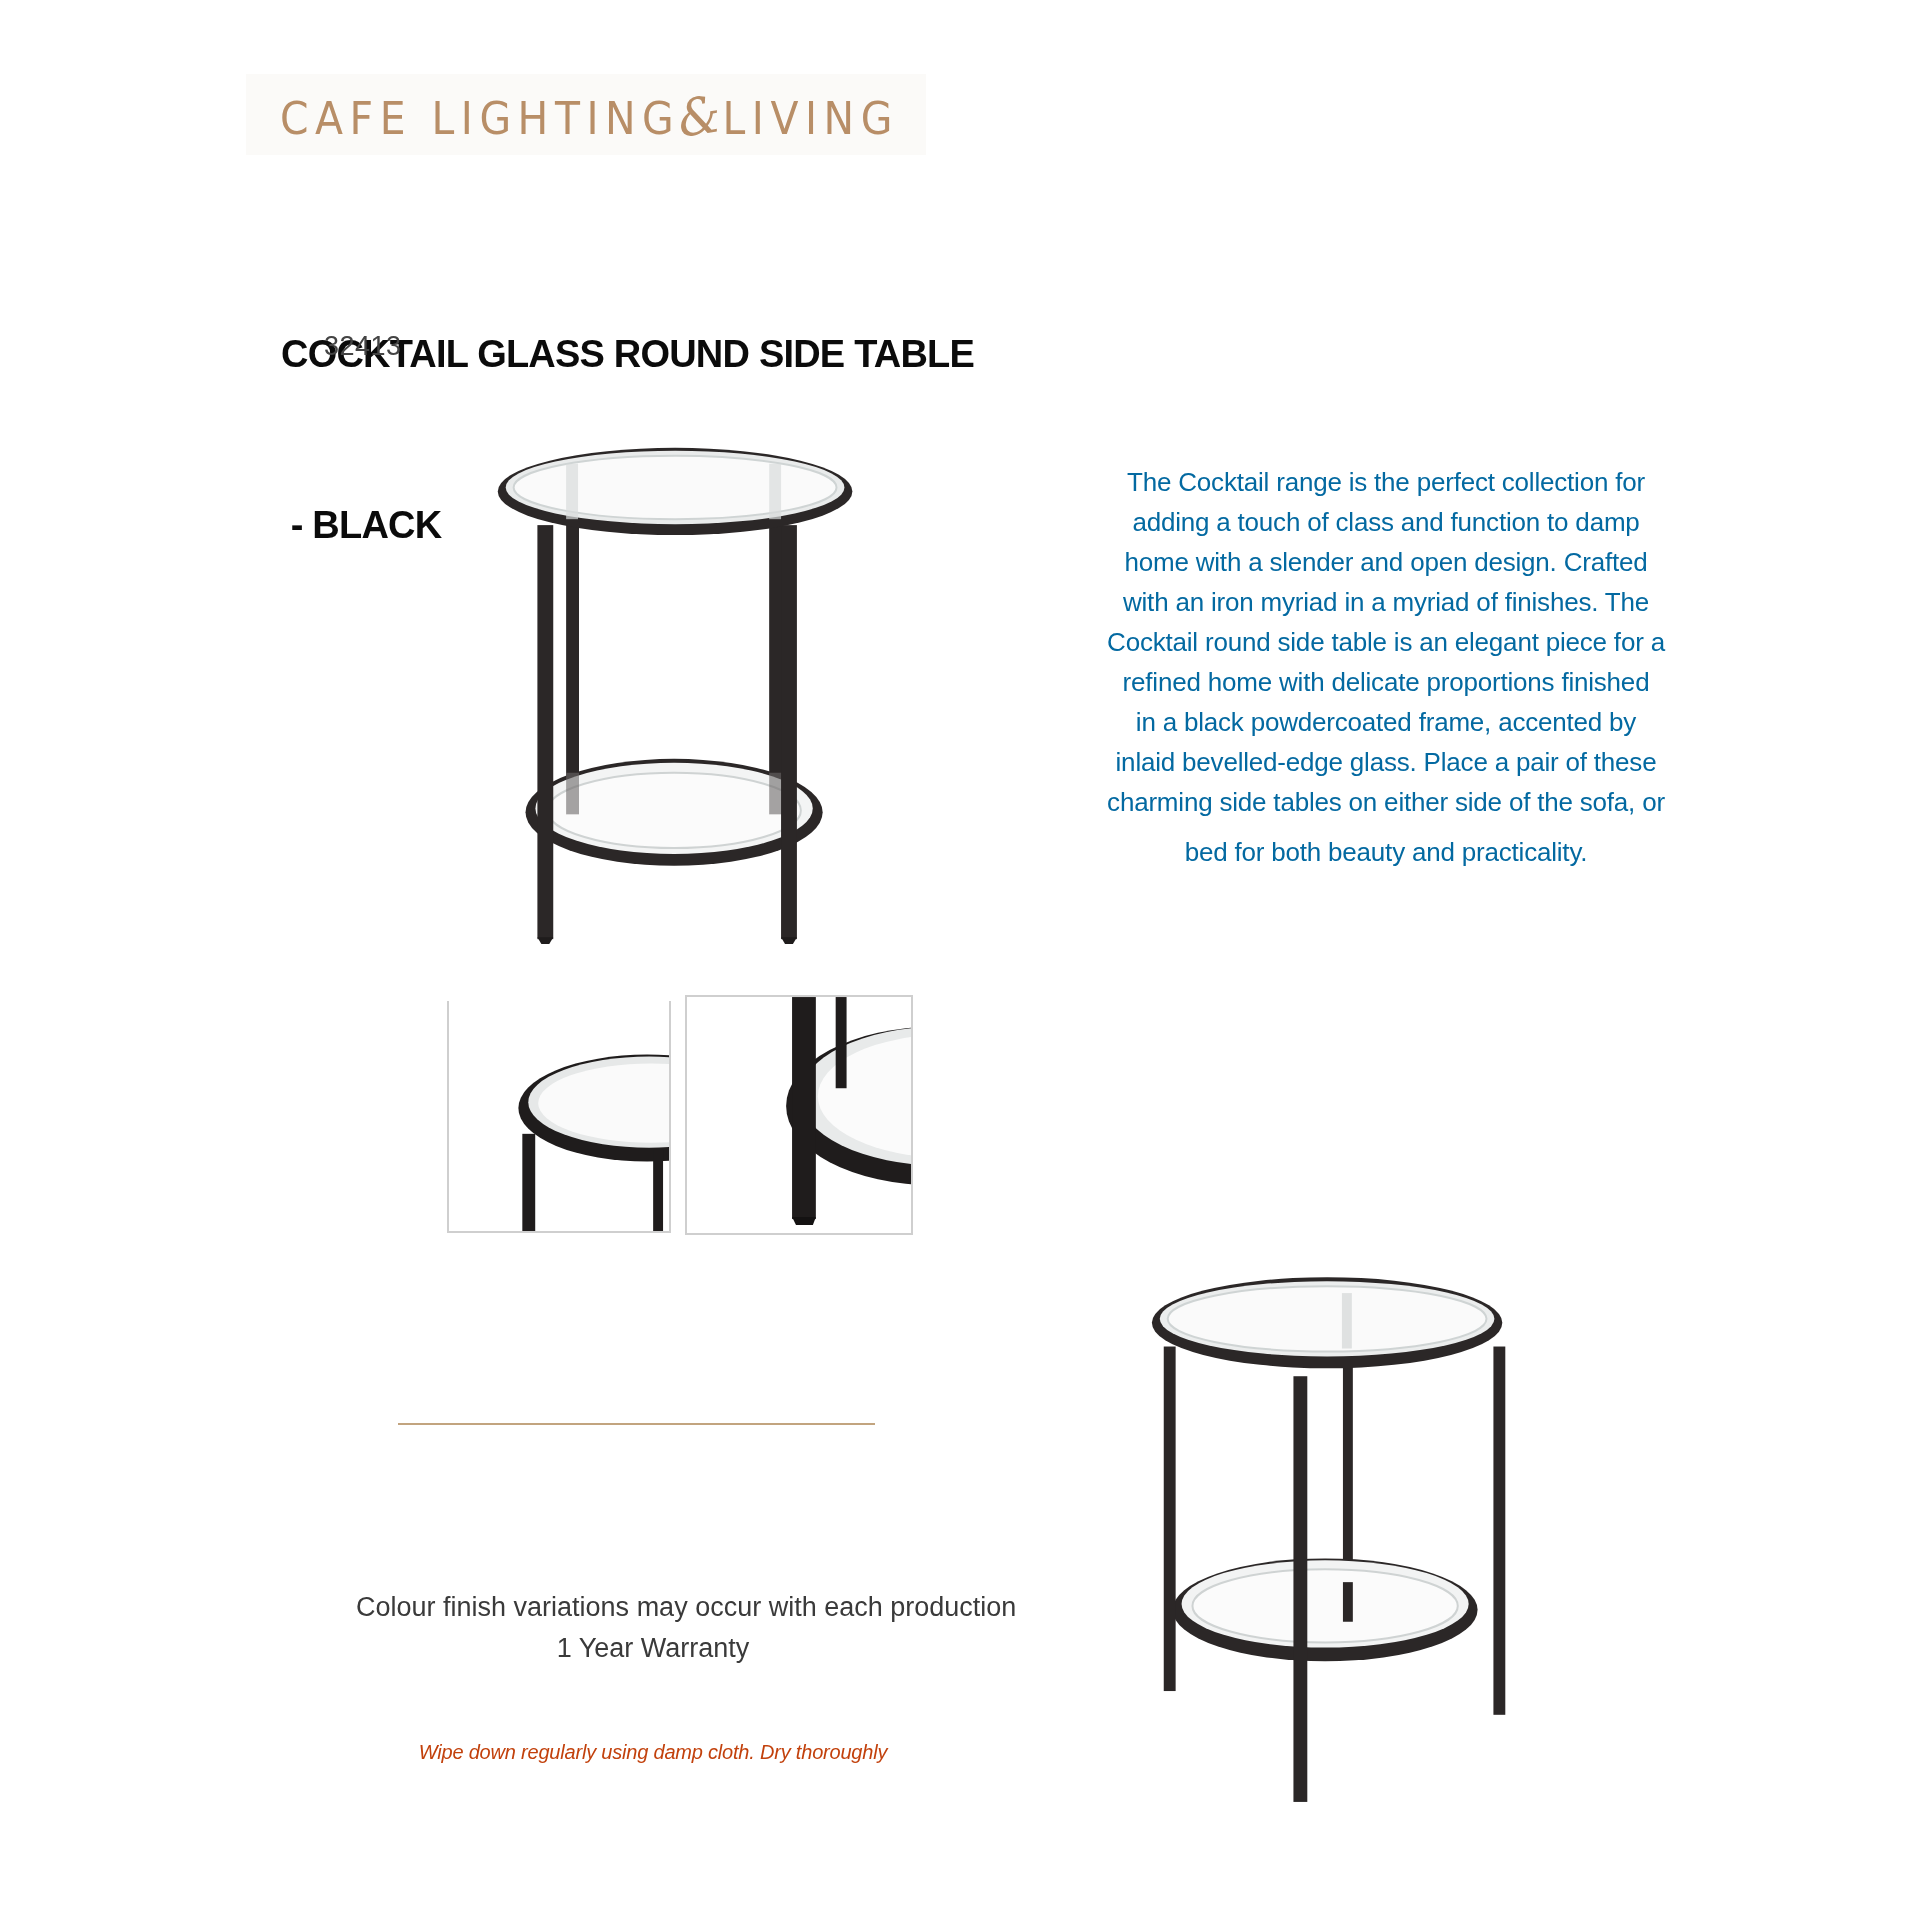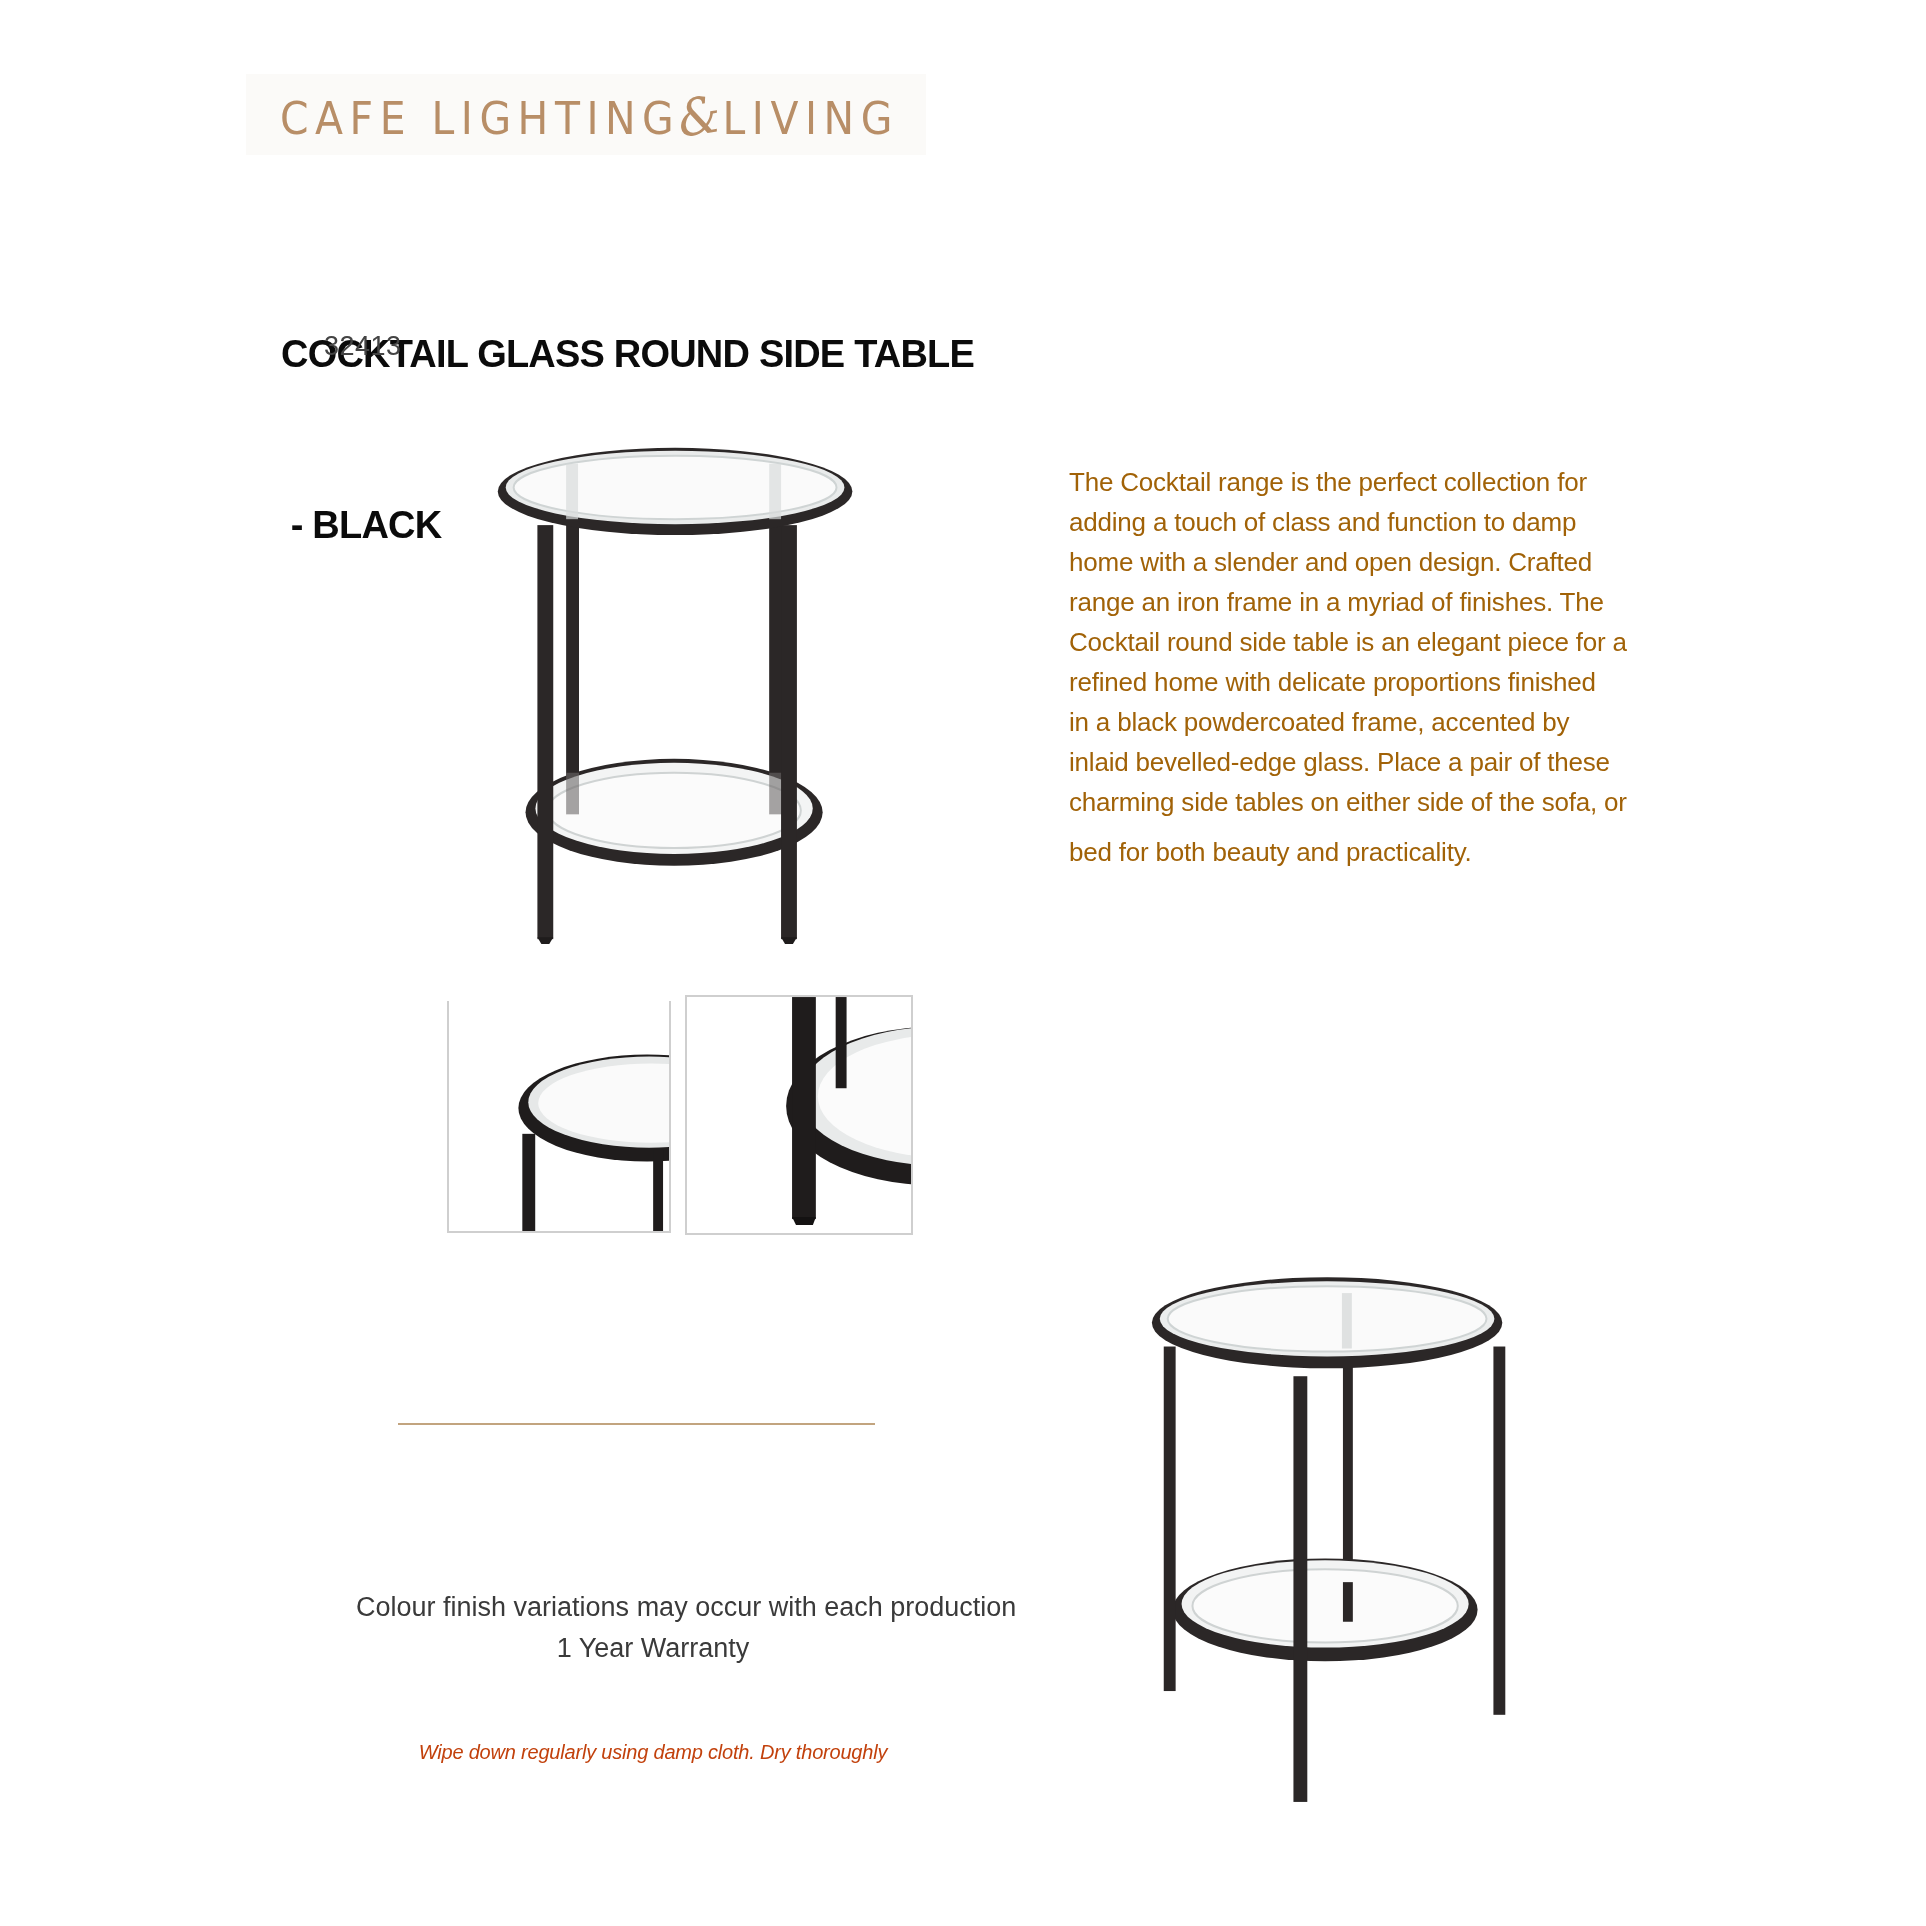--- a/index.html
+++ b/index.html
@@ -16,21 +16,21 @@
               font-size:51px; letter-spacing:0; color:#b88e67; margin:0 2px 0 -2px; transform:rotate(-8deg); }
 
   
   .title { left:281px; top:212px; width:1089px; font-weight:bold; font-size:38px;
            line-height:57px; color:#0b0b0b; letter-spacing:-0.8px; white-space:pre; }
   .title-line { display:block; }
   .sku { left:324px; top:330px; font-size:27px; line-height:32px; color:#444; font-weight:normal;
          letter-spacing:0.5px; }
 
   
-  .desc { left:1069px; top:462px; width:634px; color:#a16207;
+  .desc { left:1069px; top:462px; width:634px; text-align:center; color:#0369a1;
           font-size:26px; line-height:40px; letter-spacing:-0.2px; }
   .desc-line { display:block; white-space:nowrap; }
   .desc-last { display:block; white-space:nowrap; margin-top:10px; }
 
   
   .thumb1 { left:447px; top:1001px; width:220px; height:230px;
             border-left:2px solid #cfcfcf; border-right:2px solid #cfcfcf; border-bottom:2px solid #cfcfcf;
             background:#fff; overflow:hidden; }
   .thumb2 { left:685px; top:995px; width:224px; height:236px;
             border:2px solid #cfcfcf; background:#fff; overflow:hidden; }
@@ -84,21 +84,21 @@
     <ellipse cx="682" cy="492" rx="163" ry="32" fill="#fafafa" stroke="#cfd4d4" stroke-width="2"></ellipse>
     <rect x="572" y="468" width="12" height="56" fill="#d9dcdc" opacity="0.7"></rect>
     <rect x="777" y="468" width="12" height="56" fill="#d9dcdc" opacity="0.7"></rect>
   </svg>
 </div>
 
 <div class="abs desc">
   <span class="desc-line">The Cocktail range is the perfect collection for</span>
   <span class="desc-line">adding a touch of class and function to damp</span>
   <span class="desc-line">home with a slender and open design. Crafted</span>
-  <span class="desc-line">range an iron frame in a myriad of finishes. The</span>
+  <span class="desc-line">with an iron myriad in a myriad of finishes. The</span>
   <span class="desc-line">Cocktail round side table is an elegant piece for a</span>
   <span class="desc-line">refined home with delicate proportions finished</span>
   <span class="desc-line">in a black powdercoated frame, accented by</span>
   <span class="desc-line">inlaid bevelled-edge glass. Place a pair of these</span>
   <span class="desc-line">charming side tables on either side of the sofa, or</span>
   <span class="desc-last">bed for both beauty and practicality.</span>
 </div>
 
 <div class="abs thumb1">
   <svg width="220" height="230" viewBox="0 0 222 232">

